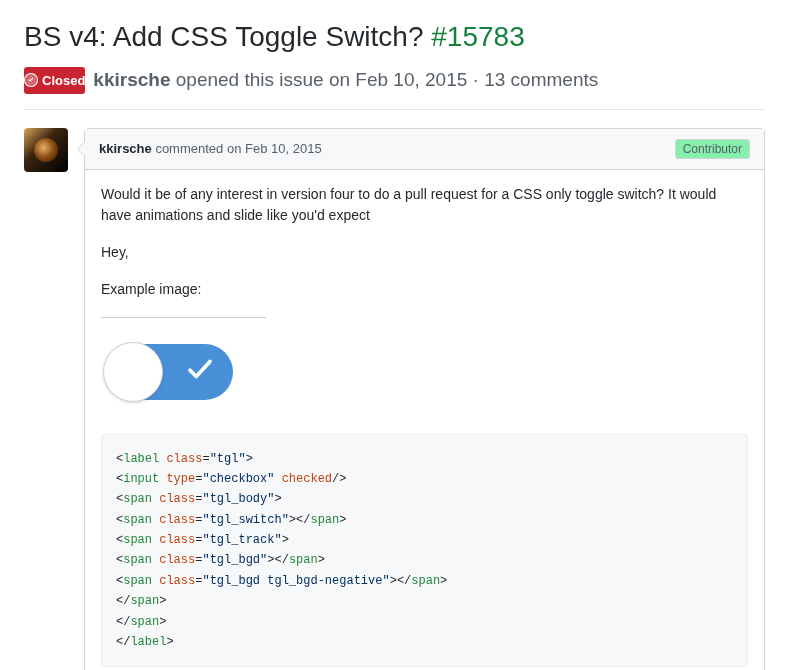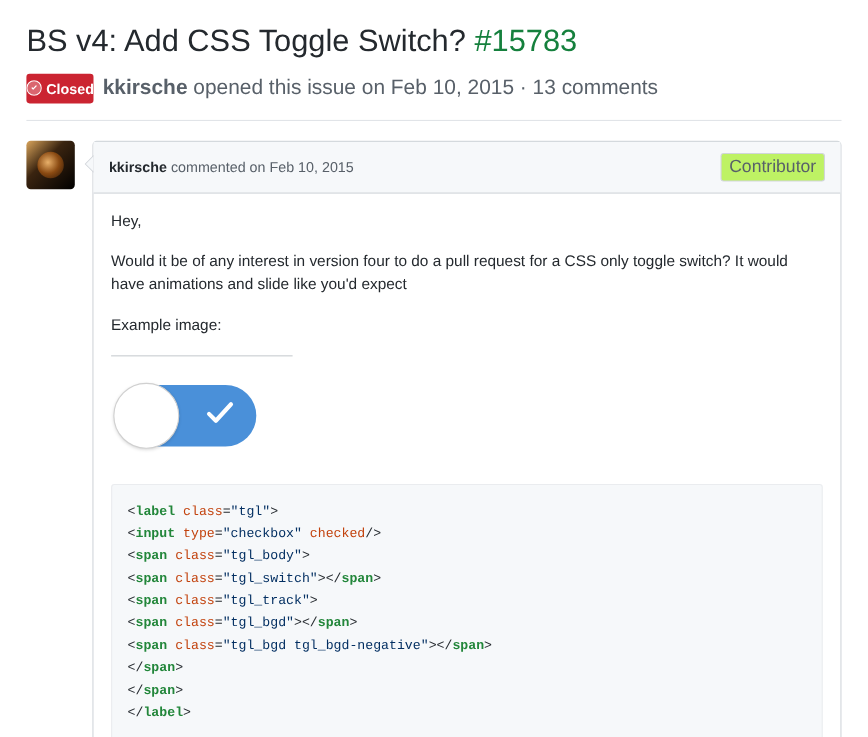--- a/index.html
+++ b/index.html
@@ -106,23 +106,23 @@
     font-size: 13px;
     display: flex;
     align-items: center;
     justify-content: space-between;
   }
   .comment-head b { color: #24292e; font-weight: 600; }
   .role-badge {
     border: 1px solid #d1d5da;
     border-radius: 3px;
     padding: 0 7px;
-    font-size: 16px;
+    font-size: 12px;
     color: #586069;
-    background: #bef264;
+    background: #86efac;
   }
   .comment-body {
     padding: 14px 16px 20px;
   }
   .comment-body p { margin: 0 0 16px; color: #24292e; }
   .example-label {
     border-bottom: 1px solid #c8ccd0;
     padding-bottom: 17px;
     width: 165px;
     margin-bottom: 14px;
@@ -158,21 +158,21 @@
     background: #f6f8fa;
     border: 1px solid #eaecef;
     border-radius: 3px;
     padding: 14px;
     font-family: SFMono-Regular, Consolas, "Liberation Mono", Menlo, monospace;
     font-size: 12px;
     line-height: 1.7;
     color: #24292e;
     overflow-x: auto;
   }
-  .c-tag { color: #22863a; font-weight: bold; }
+  .c-tag { color: #22863a; }
   .c-attr { color: #c2410c; }
   .c-str { color: #032f62; }
   .c-pun { color: #24292e; }
 </style>
 </head>
 <body>
 
 <div class="title-row">
   <h1 class="issue-title">
     <span>BS v4: Add CSS Toggle Switch?</span>
@@ -198,22 +198,22 @@
   <div class="avatar"></div>
   <div class="comment-box">
     <div class="comment-head">
       <span>
         <b>kkirsche</b>
         <span>commented on Feb 10, 2015</span>
       </span>
       <span class="role-badge">Contributor</span>
     </div>
     <div class="comment-body">
+      <p>Would it be of any interest in version four to do a pull request for a CSS only toggle switch? It would have animations and slide like you'd expect</p>
       <p>Hey,</p>
-      <p>Would it be of any interest in version four to do a pull request for a CSS only toggle switch? It would have animations and slide like you'd expect</p>
       <p class="example-label">Example image:</p>
 
       <div class="toggle-wrap">
         <div class="toggle">
           <div class="toggle-knob"></div>
           <span class="toggle-check">
             <svg width="30" height="30" viewBox="0 0 24 24" fill="none" stroke="#fff" stroke-width="3" stroke-linecap="round" stroke-linejoin="round">
                 <polyline points="4 13 9 18 20 6"></polyline>
               </svg>
           </span>

